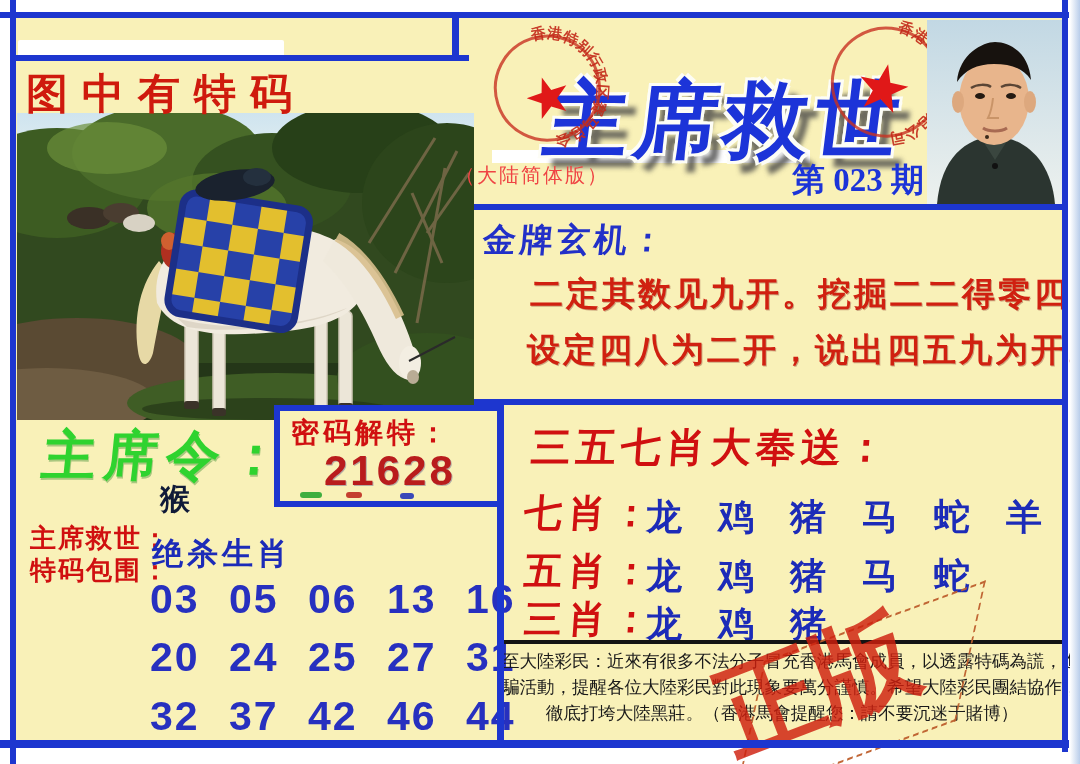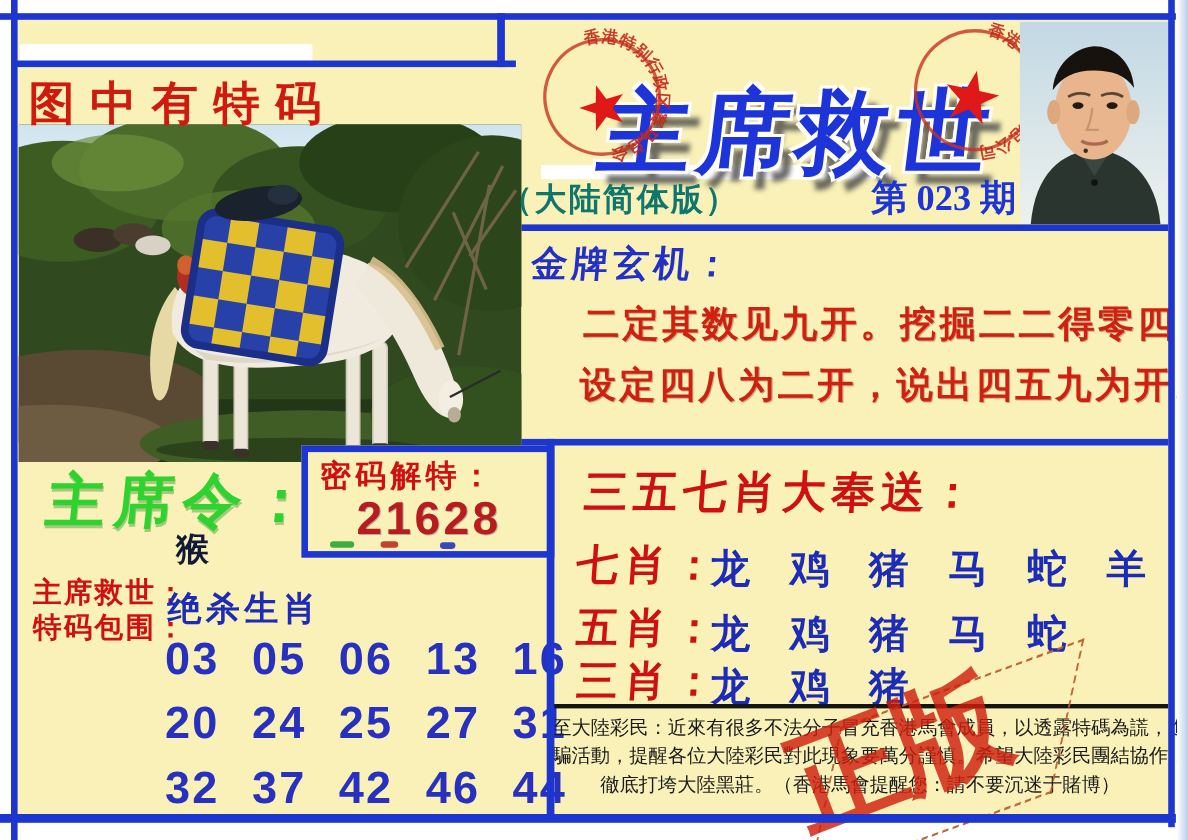--- a/index.html
+++ b/index.html
@@ -9,21 +9,21 @@
   .paper{left:14px;top:12px;width:1048px;height:734px;background:#f9f1b8;}
   .bline{background:#1d36cf;}
   .edge-glow{left:1070px;top:0;width:10px;height:764px;
              background:linear-gradient(90deg,#ffffff,#b9cdea);}
   
   .red-cap{color:#cf1a0d;font-weight:bold;font-size:42px;letter-spacing:14px;}
   .title{color:#1c34d8;font-weight:bold;font-size:84px;letter-spacing:6px;
          transform:skewX(-7deg);white-space:nowrap;
          text-shadow:3px 3px 0 #fdfdf6,-3px -3px 0 #fdfdf6,-3px 3px 0 #fdfdf6,3px -3px 0 #fdfdf6,
                      12px 12px 5px rgba(70,70,70,.8);}
-  .edition{color:#0f766e;font-weight:bold;font-size:29px;letter-spacing:2px;}
+  .edition{color:#ef4444;font-weight:normal;font-size:20px;letter-spacing:2px;}
   .issue{color:#1c34d8;font-weight:bold;font-size:33px;font-family:"Liberation Serif","DejaVu Serif",serif;}
   .gm-label{color:#2230c8;font-weight:bold;font-size:33px;transform:skewX(-5deg);letter-spacing:4px;}
   .gm-line{color:#d02010;font-weight:bold;font-size:33px;letter-spacing:3px;white-space:nowrap;
            text-shadow:1px 1px 0 rgba(120,30,20,.35);}
   .order{color:#2fd32f;font-weight:bold;font-size:54px;letter-spacing:8px;transform:skewX(-6deg);
          text-shadow:1px 2px 0 rgba(20,120,20,.35);}
   .pw-label{color:#d01010;font-weight:bold;font-size:28px;letter-spacing:4px;}
   .pw-num{color:#b91c1c;font-weight:bold;font-size:42px;letter-spacing:3px;
           text-shadow:1px 1px 0 rgba(20,20,120,.3);}
   .small-red{color:#d01010;font-weight:bold;font-size:26px;letter-spacing:2px;}

